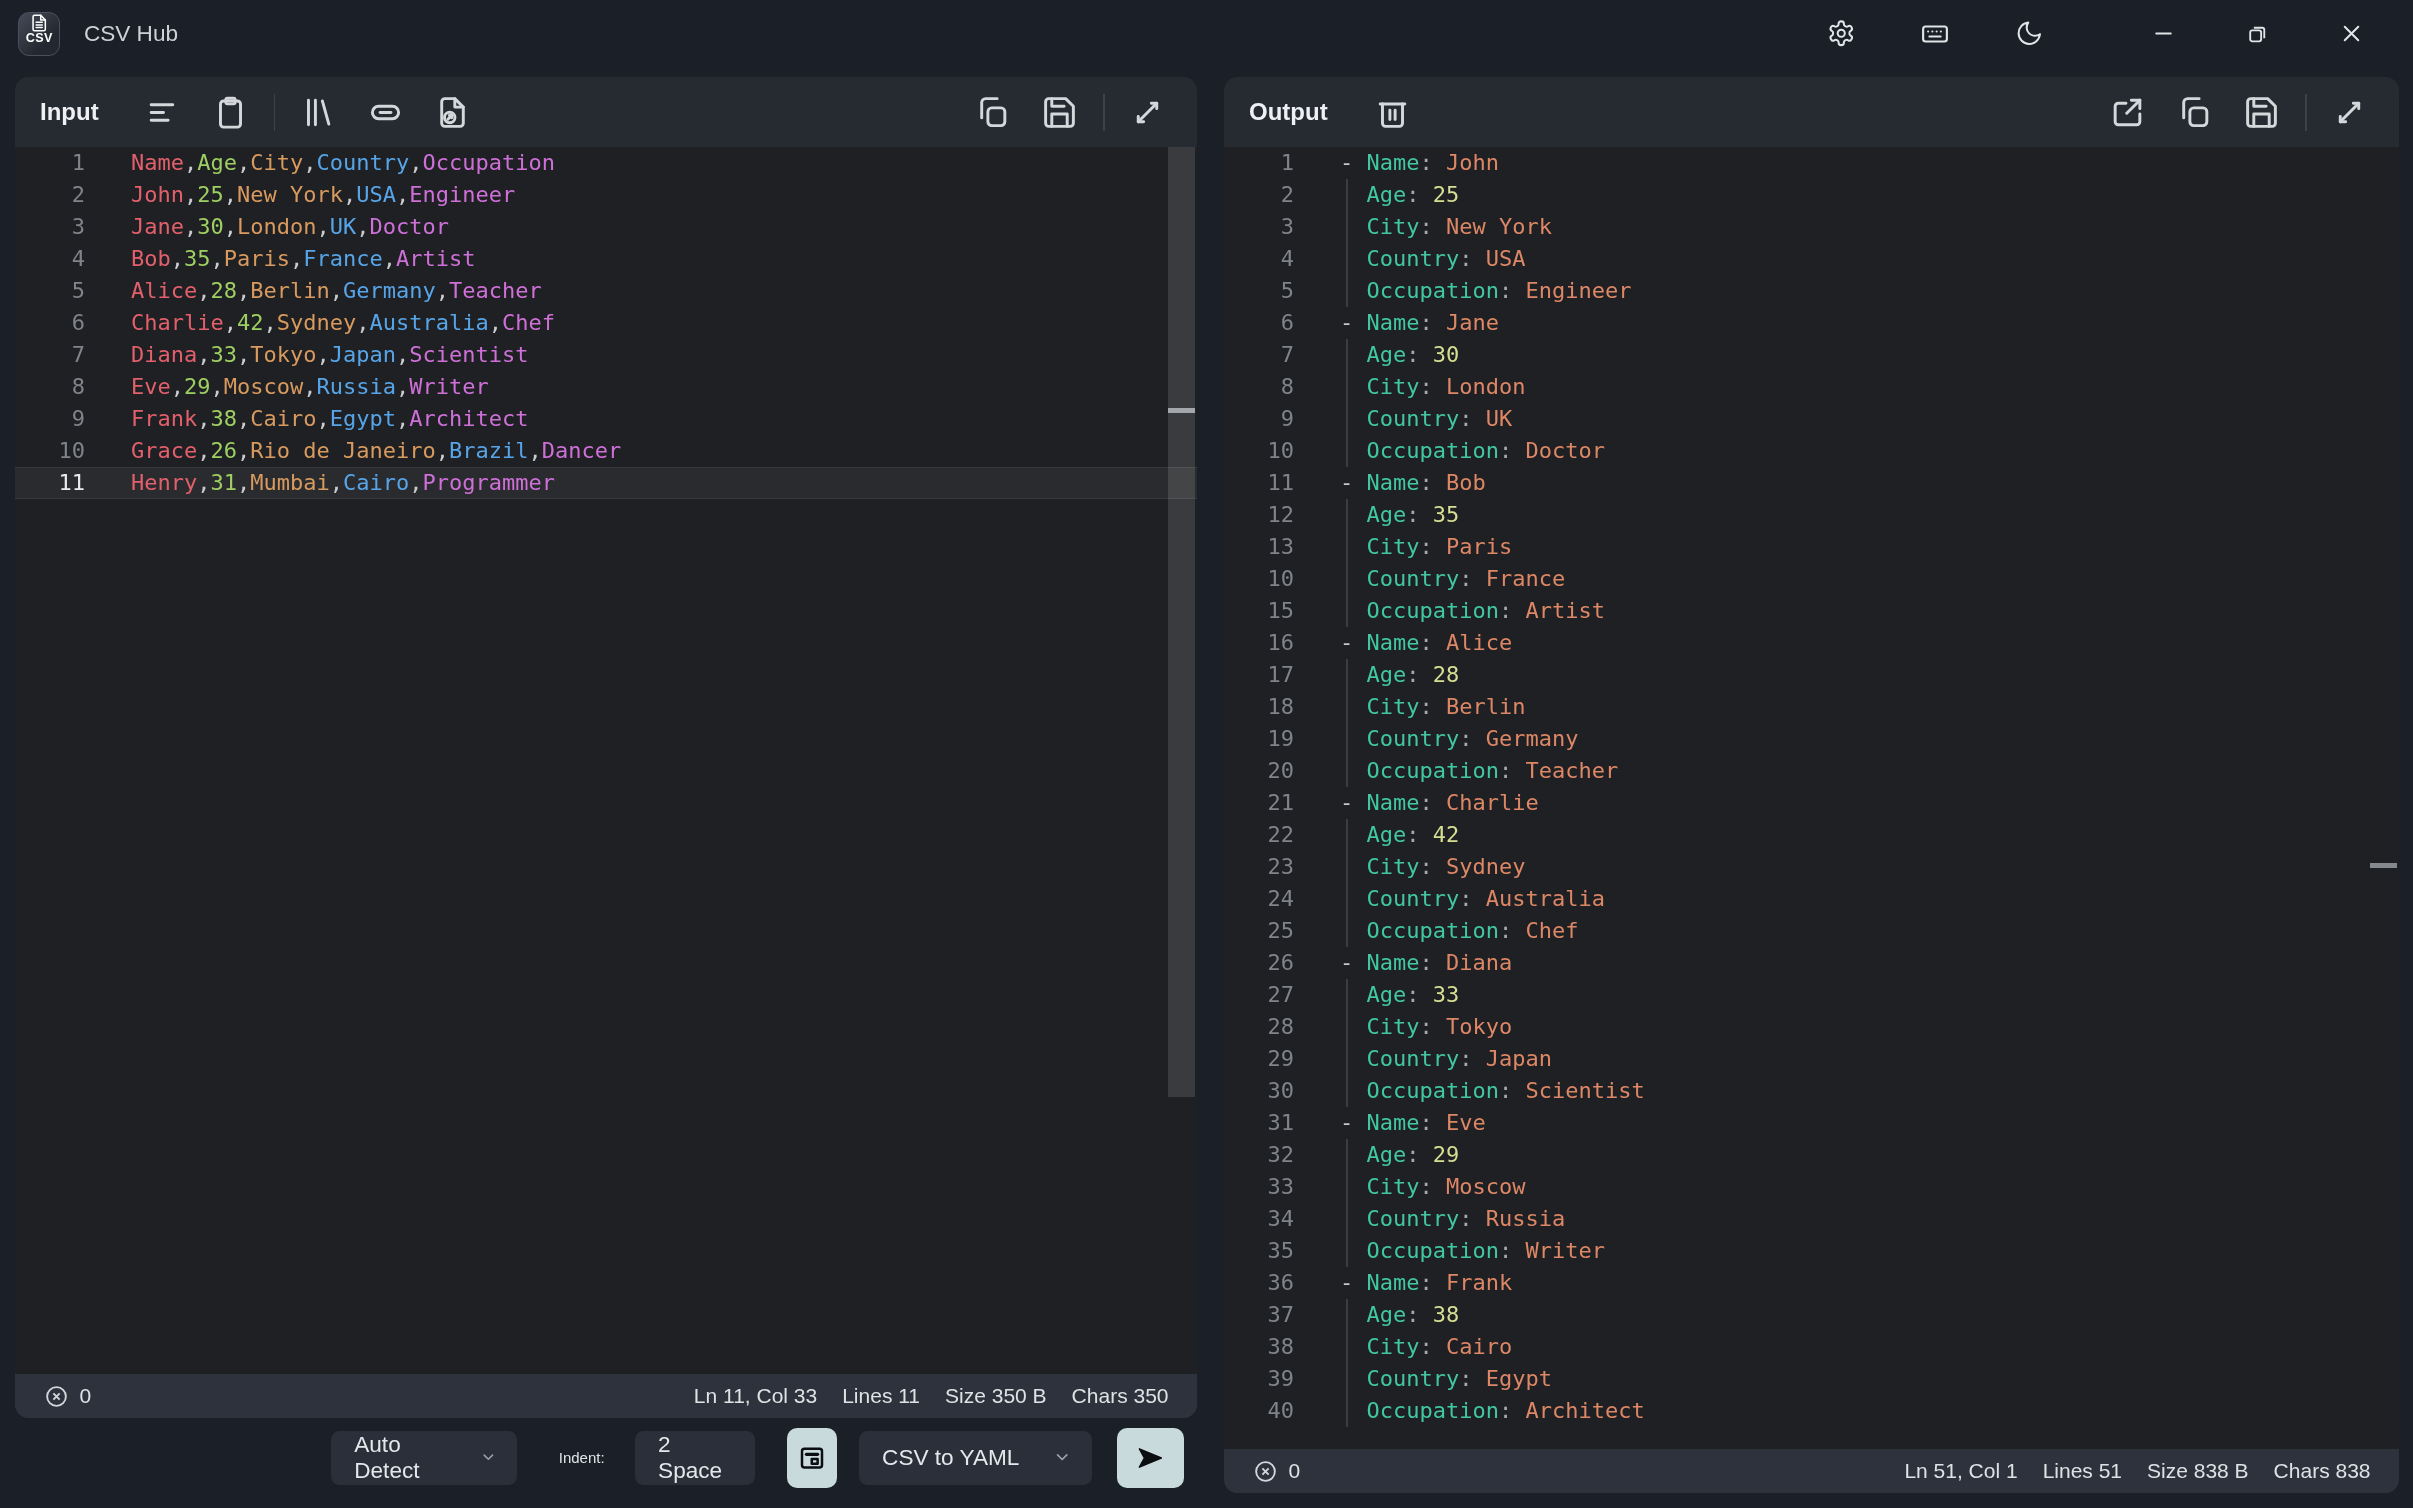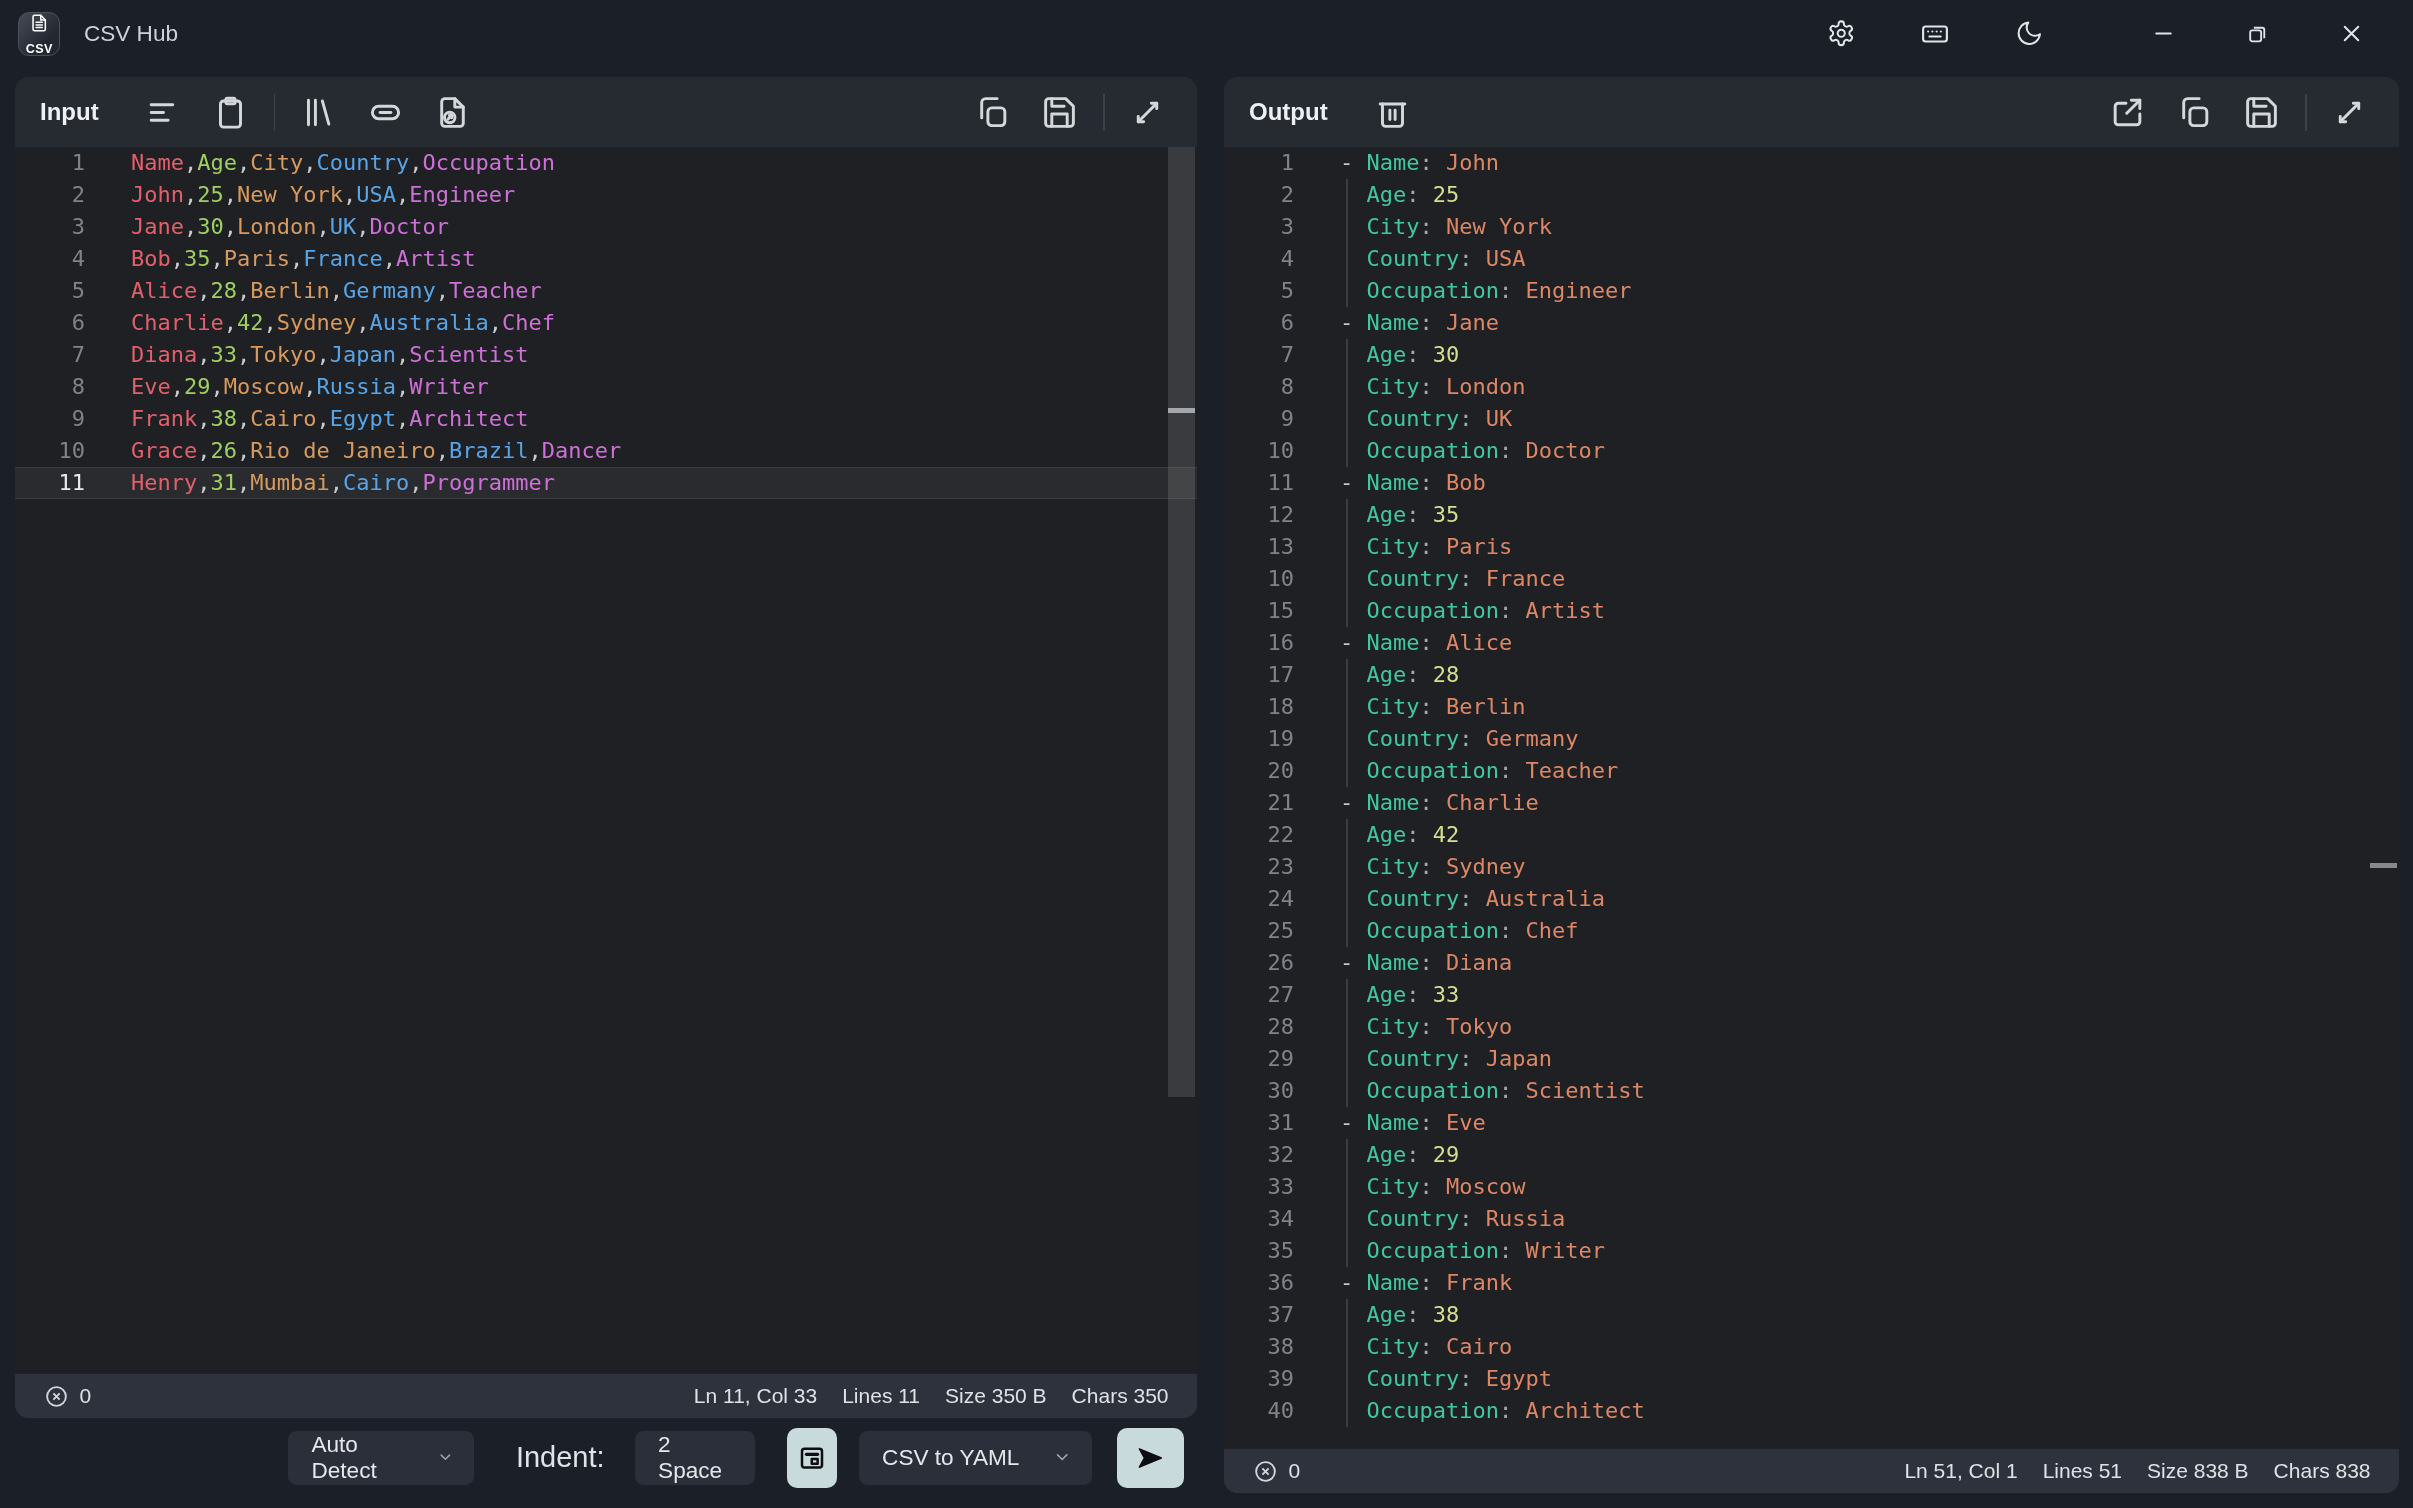--- a/index.html
+++ b/index.html
@@ -10,21 +10,21 @@
     color:#dcdfe3;
     position:relative;
   }
 
   
   #titlebar { position:absolute; left:0; top:0; width:2413px; height:67px;
     display:flex; align-items:center; padding:0 0 0 18.4px; }
   #app-logo { width:42px; height:44px; border-radius:11px;
     background:linear-gradient(135deg,#454b58 0%,#23272f 70%);
     border:0.8px solid #4a505c; display:flex; flex-direction:column;
-    align-items:center; justify-content:space-between; gap:0.8px; }
+    align-items:center; justify-content:flex-start; gap:0.8px; }
   #app-logo svg { display:block; }
   #app-logo .logo-text { font-size:12.6px; font-weight:700; color:#fff; line-height:11px; letter-spacing:0.4px; }
   #app-title { margin-left:23.5px; font-size:22.6px; color:#ced2d7; }
   #titlebar-right { margin-left:auto; display:flex; align-items:center; padding-right:35px; }
   .tb-btn { width:54px; height:54px; display:flex; align-items:center; justify-content:center; }
   .tb-btn svg { stroke:#e2e5e8; }
   .tb-gap { width:40px; }
 
   
   .panel { position:absolute; background:var(--panel-bg,#262b31); border-radius:13.4px; }
@@ -76,21 +76,21 @@
   .status-right span { margin-left:25px; }
 
   
   #controls { position:absolute; left:15px; top:1425px; width:1182px; height:65px;
     display:flex; align-items:center; justify-content:flex-end; padding-right:13.4px; }
   .dd { height:54px; background:var(--control-bg,#2a2f3a); border-radius:8.4px;
     display:flex; align-items:center; justify-content:space-between;
     padding:0 20px 0 23.5px; font-size:22.6px; color:#e5e7ea; }
   .dd svg { stroke:#9aa1a9; fill:none; stroke-width:2.2; stroke-linecap:round; stroke-linejoin:round; margin-left:18.4px; }
   #format-dd { width:186px; margin-right:42px; }
-  #indent-label { font-size:29px; color:#e0e3e7; margin-right:30px; }
+  #indent-label { font-size:15px; color:#e0e3e7; margin-right:30px; }
   #indent-dd { width:120px; margin-right:32px; }
   #table-btn { width:50px; height:60px; margin-right:22px; }
   #convert-dd { width:233px; margin-right:25px; }
   .accent-btn { background:var(--accent-button,#c8dadc); border-radius:10px;
     display:flex; align-items:center; justify-content:center; }
   #send-btn { width:67px; height:60px; }
   .accent-btn svg { stroke:#0c0e11; fill:none; stroke-width:2; stroke-linecap:round; stroke-linejoin:round; }
 </style>
 </head>
 <body>

